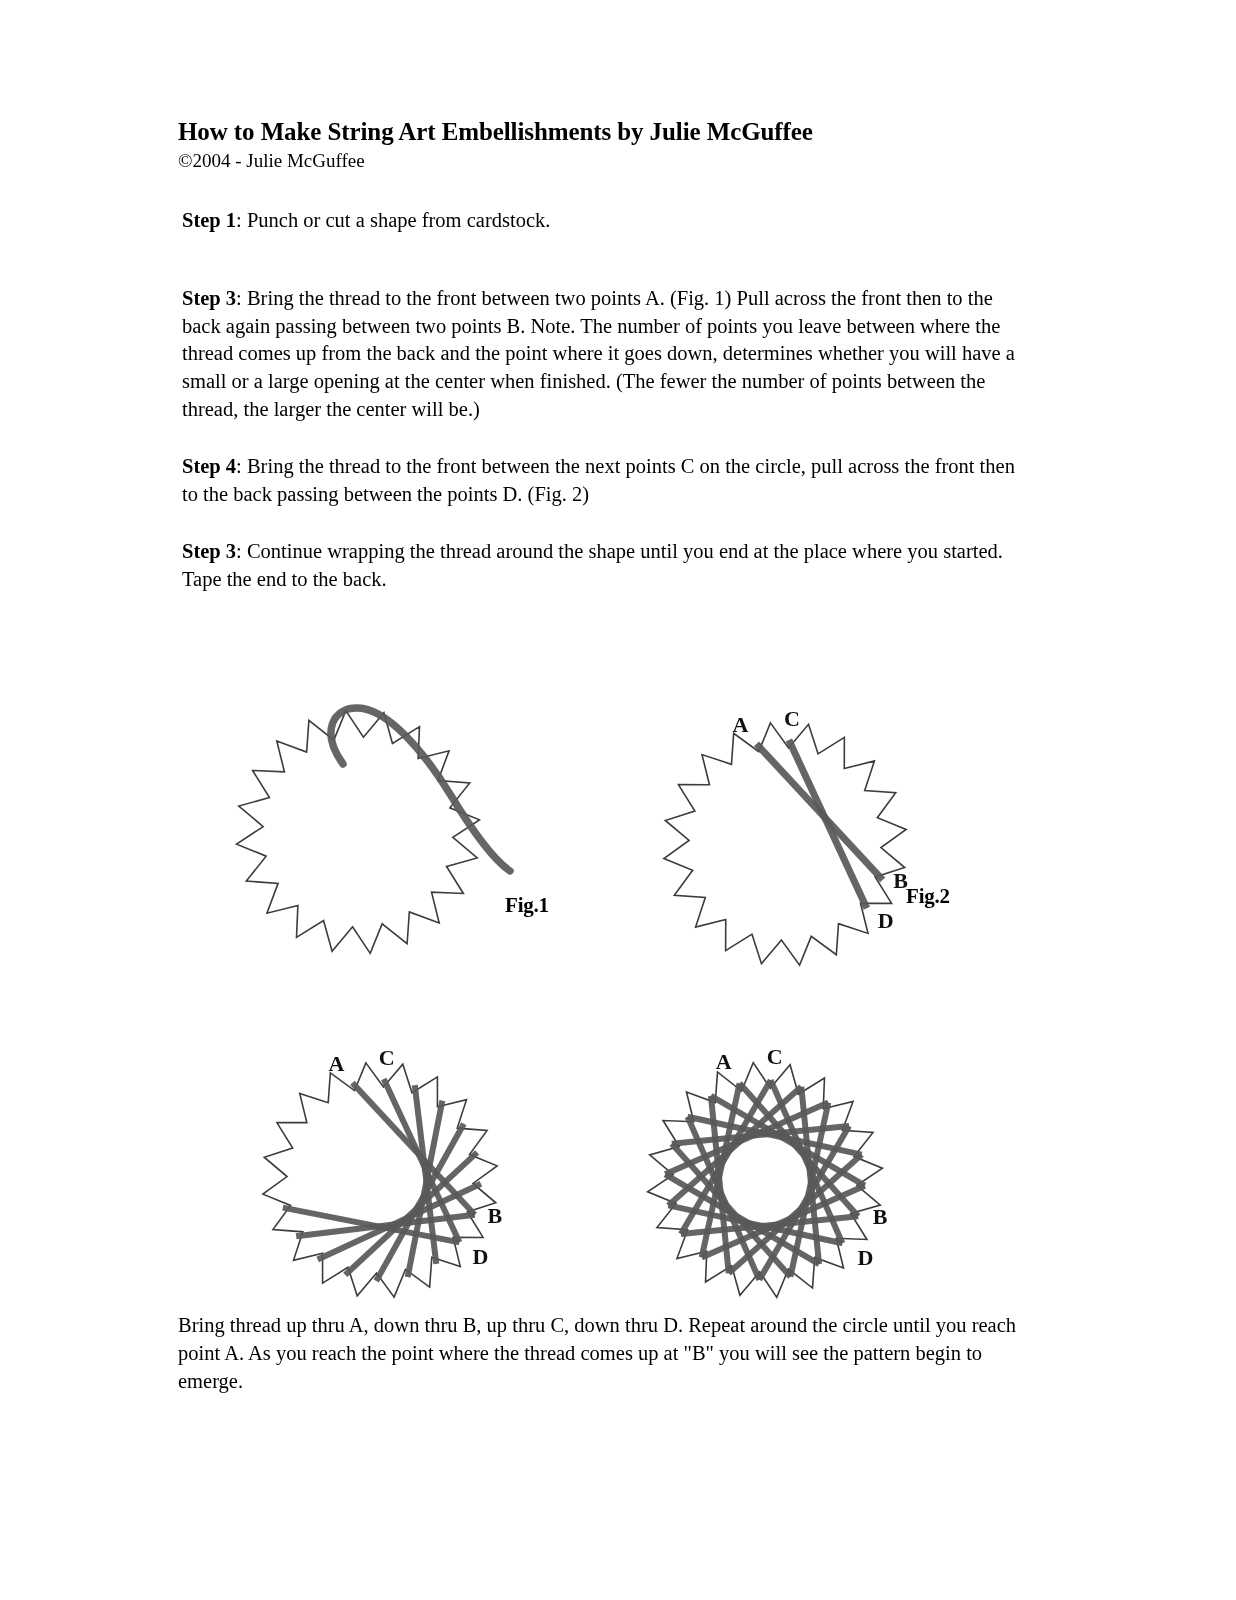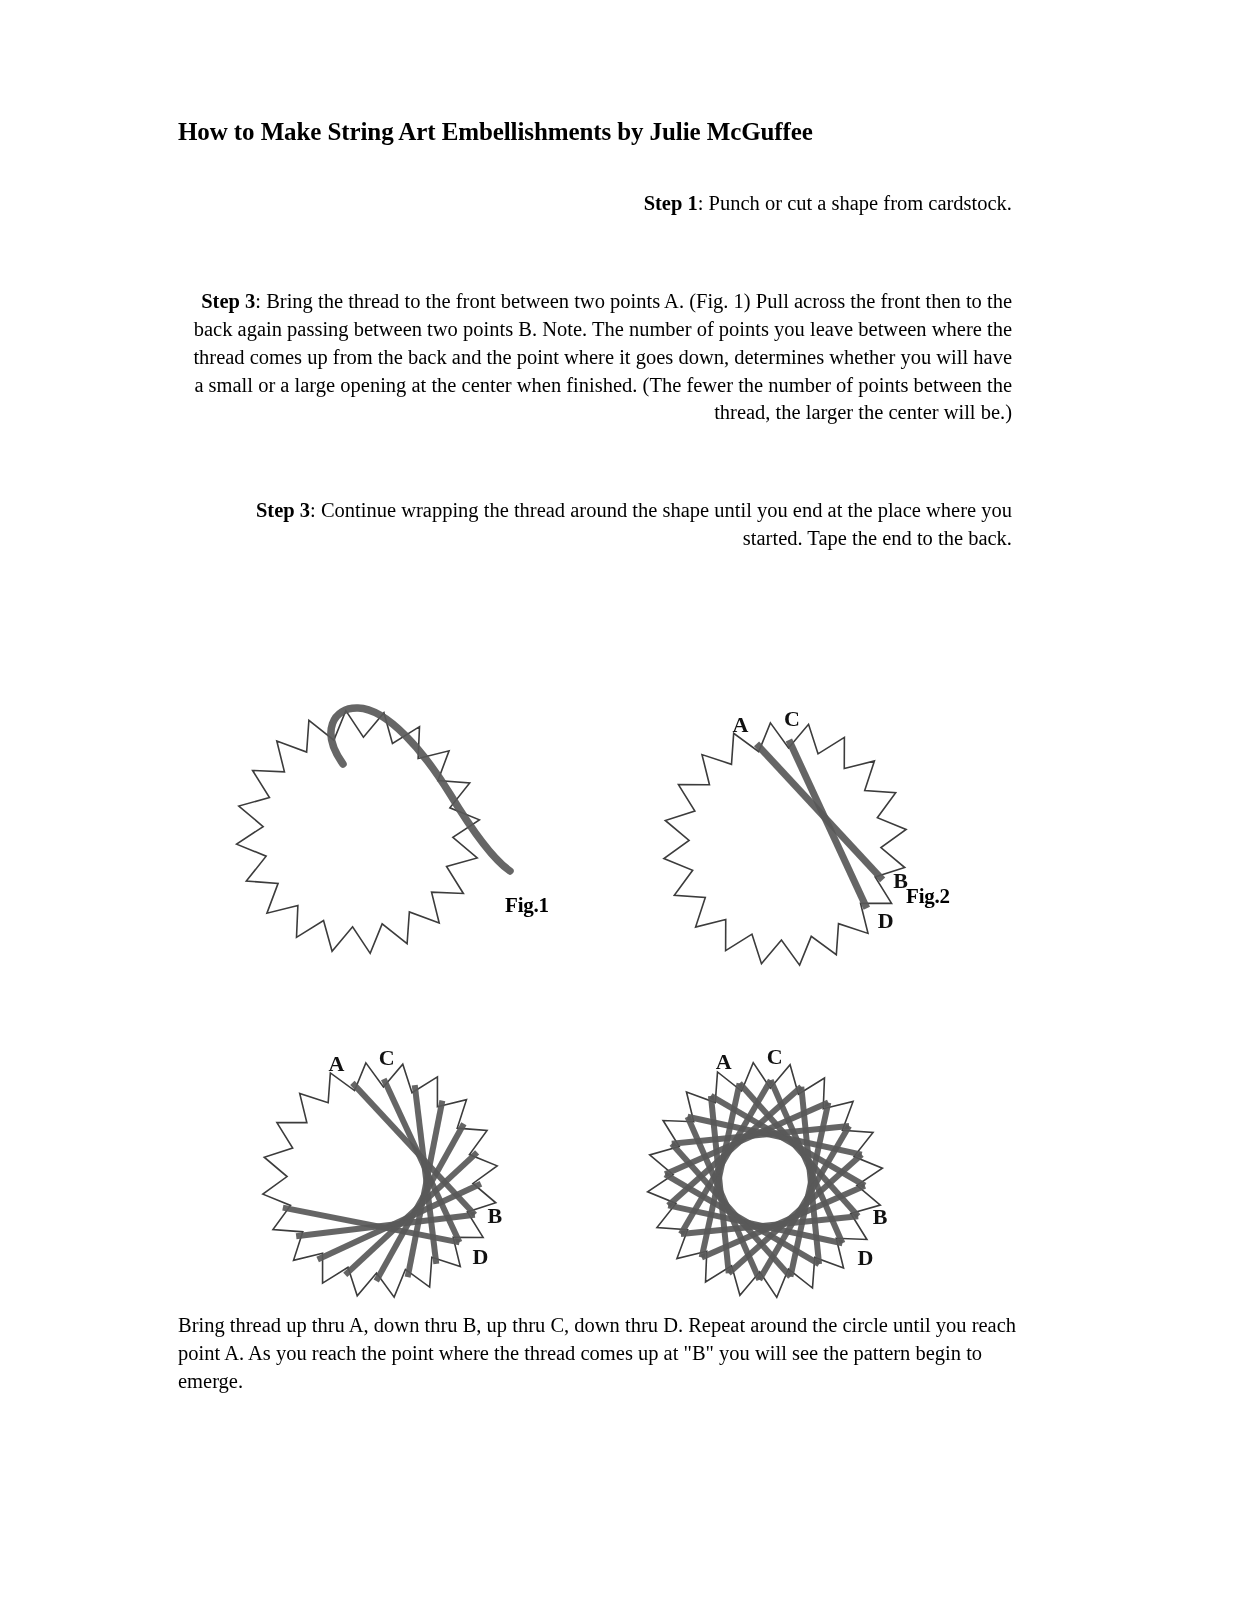--- a/index.html
+++ b/index.html
@@ -37,22 +37,22 @@
     letter-spacing: -0.1px;
   }
   .copyright {
     font-size: 19px;
     line-height: 1.25;
     margin: 3px 0 0 0;
   }
   p.step {
     font-size: 20.5px;
     line-height: 1.36;
-    margin: 14px;
-    text-align: right;
+    margin: 4px;
+    text-align: left;
   }
   .step-spacer-1 { height: 30px; }
   .step-spacer   { height: 21px; }
   .step-label {
     font-weight: bold;
   }
   .figures {
     position: absolute;
     left: 0;
     top: 0;
@@ -79,34 +79,38 @@
     line-height: 1.36;
   }
 </style>
 </head>
 <body>
 
 <div class="page">
 
   <div class="text-col">
     <h1 class="title">How to Make String Art Embellishments  by Julie McGuffee</h1>
+    <div class="copyright">©2004 - Julie McGuffee</div>
 
     <div class="step-spacer-1"></div>
     <p class="step">
       <span class="step-label">Step 1</span><span>:</span><span>  Punch or cut a shape from cardstock.</span>
     </p>
 
     <div class="step-spacer"></div>
 
     <div class="step-spacer"></div>
     <p class="step">
       <span class="step-label">Step 3</span><span>:</span><span>  Bring the thread to the front between two points A. (Fig. 1) Pull across the front then to the back again passing between two points  B.  Note. The number of points you leave between where the thread comes up from the back and the point where it goes down, determines whether you will have a small or a large opening at the center when finished.  (The fewer the number of points between the thread, the larger the center will be.)</span>
     </p>
 
     <div class="step-spacer"></div>
+    <p class="step">
+      <span class="step-label">Step 4</span><span>:</span><span>  Bring the thread to the front between the next points  C on the circle, pull across the front then to the back passing between the points D.   (Fig. 2)</span>
+    </p>
 
     <div class="step-spacer"></div>
     <p class="step">
       <span class="step-label">Step 3</span><span>:</span><span>  Continue wrapping the thread around the shape until you end at the place where you started.  Tape the end to the back.</span>
     </p>
   </div>
 
   <div class="figures">
 
     <div class="fig" id="fig1-holder" style="left:228px; top:682px; width:300px; height:300px;">

